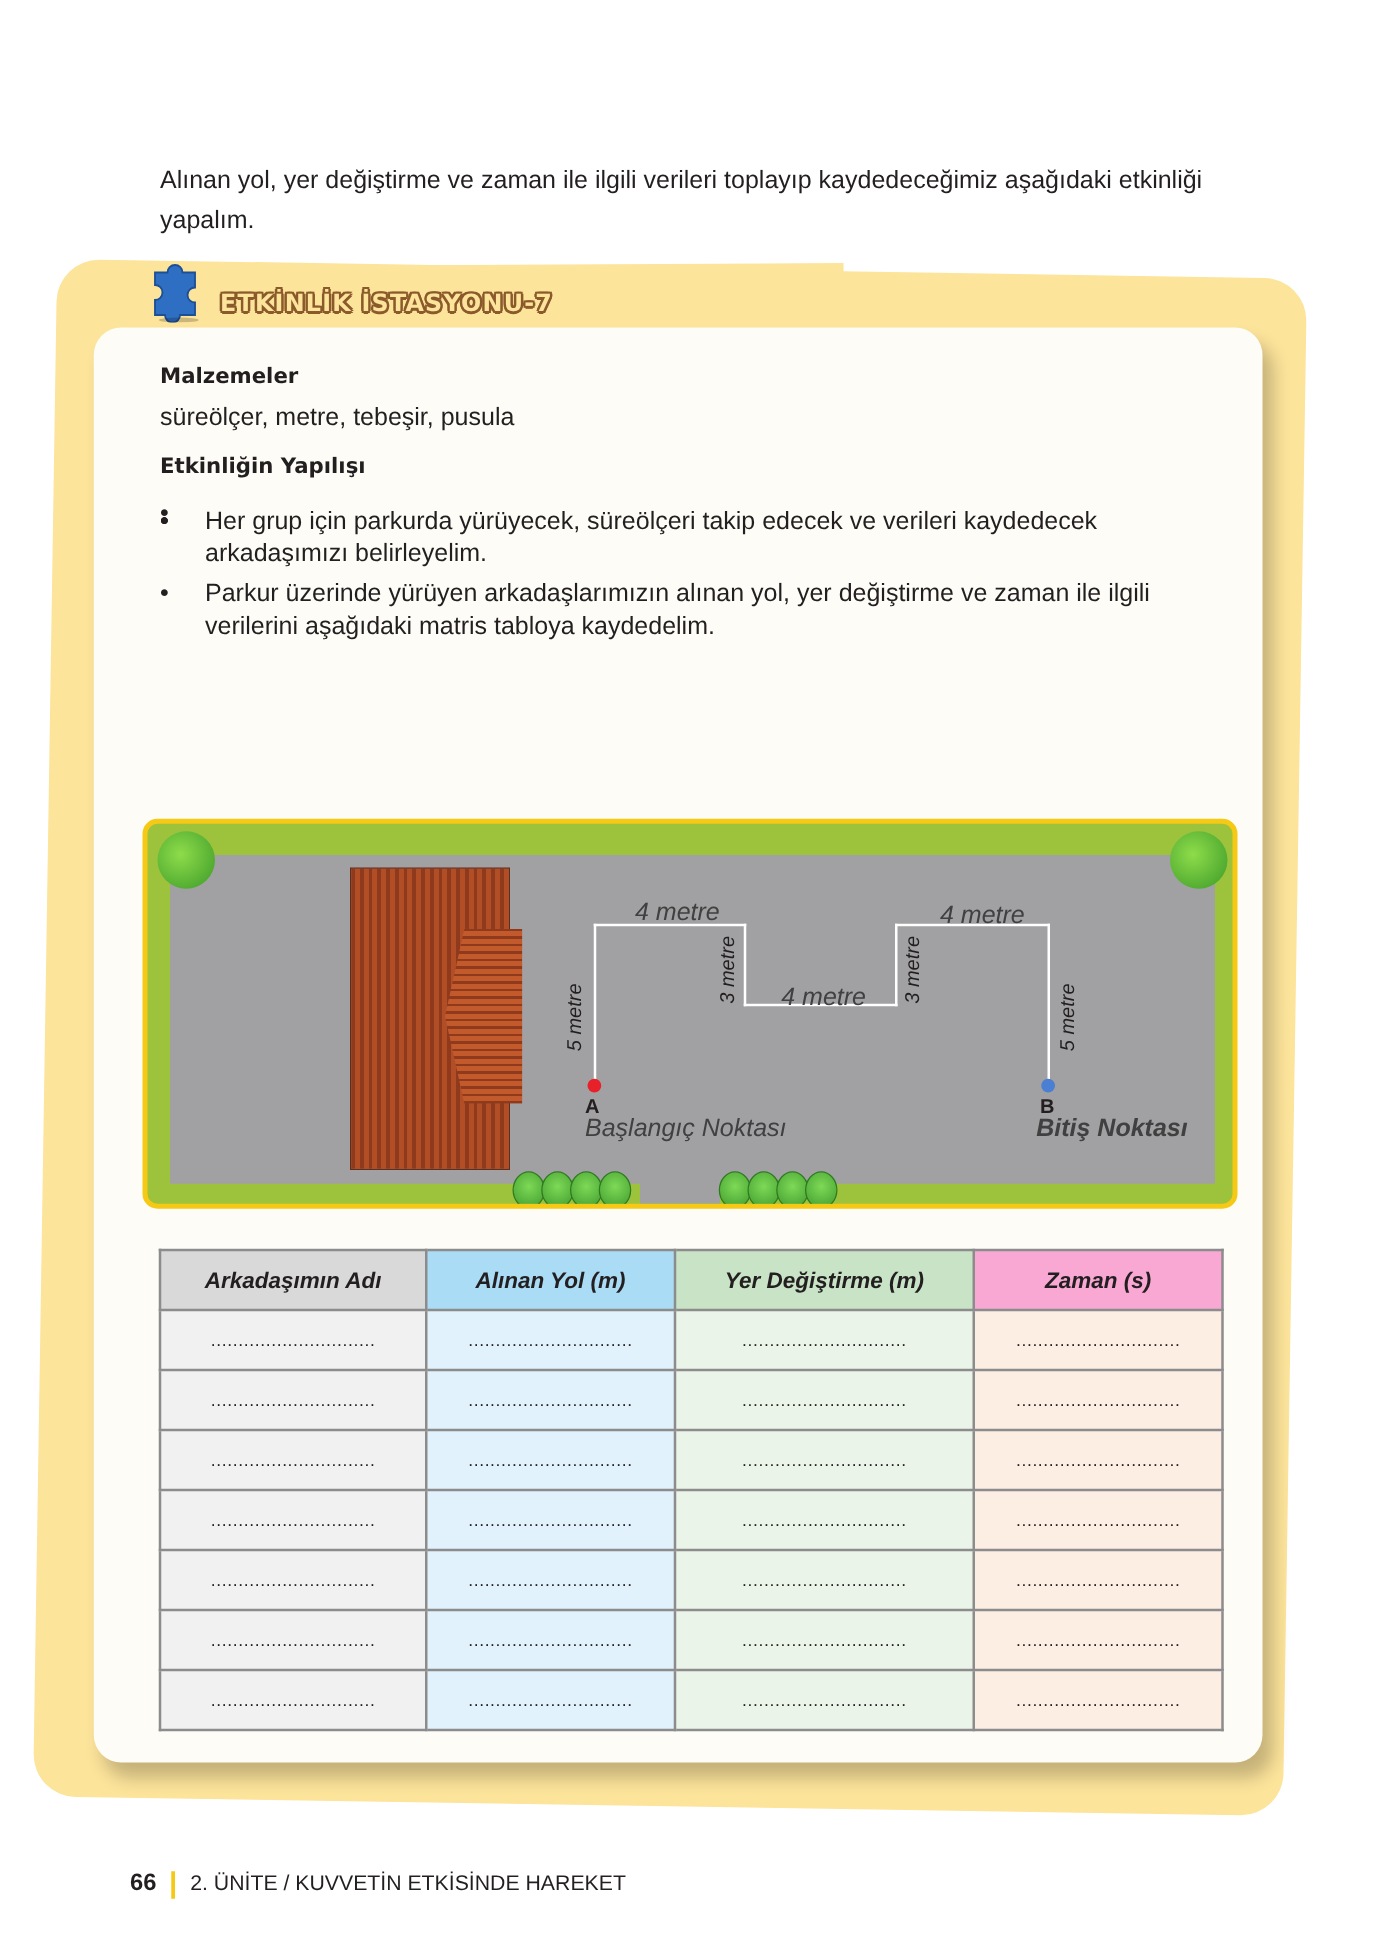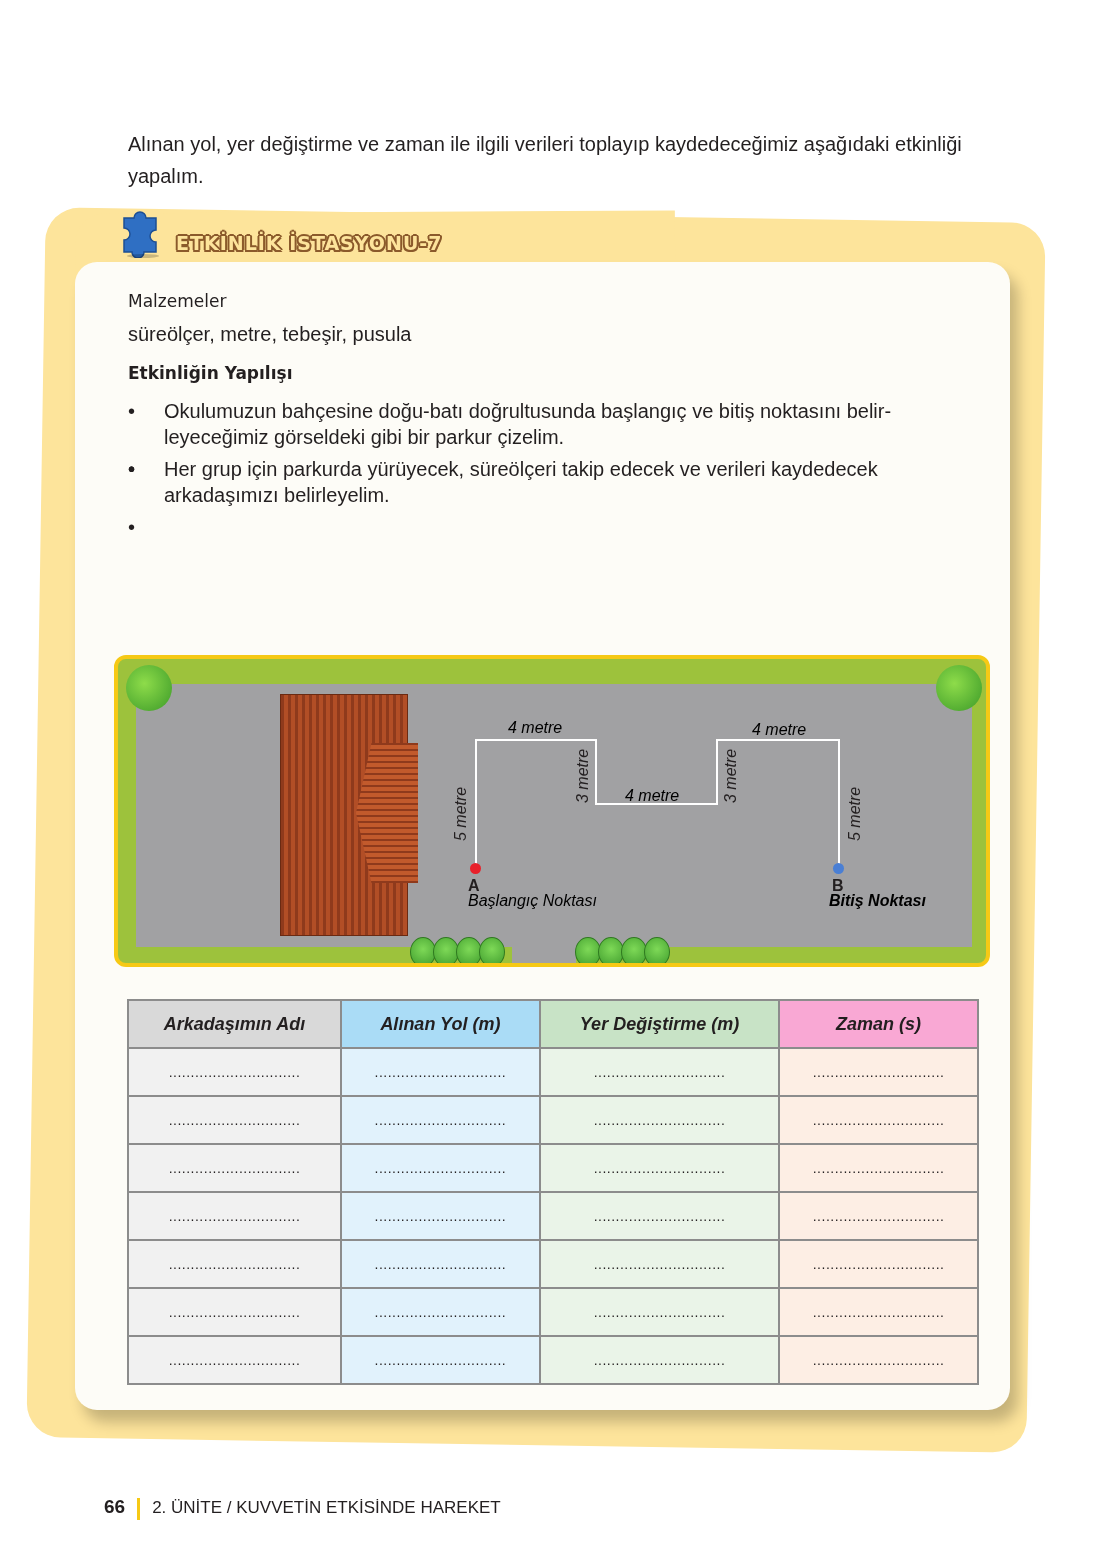--- a/index.html
+++ b/index.html
@@ -4,35 +4,35 @@
 <style>
   html,body{margin:0;padding:0;background:#ffffff;}
   body{width:1106px;height:1560px;position:relative;overflow:hidden;font-family:"Liberation Sans",sans-serif;color:#231f20;}
   .intro{position:absolute;left:128px;top:108px;width:860px;font-size:20px;line-height:32px;}
   .back-card{position:absolute;left:36px;top:215px;width:1000px;height:1230px;background:#fde49b;border-radius:34px;transform:rotate(0.9deg);transform-origin:center;}
   .back-card2{position:absolute;left:75px;top:212px;width:600px;height:60px;background:#fde49b;border-radius:30px 0 0 0;transform:rotate(-0.3deg);}
   .front-card{position:absolute;left:75px;top:262px;width:935px;height:1148px;background:#fdfcf7;border-radius:22px;box-shadow:8px 12px 14px rgba(0,0,0,0.22);}
   .puzzle{position:absolute;left:118px;top:200px;width:50px;height:58px;}
   .station-title{position:absolute;left:176px;top:232px;font-family:"DejaVu Sans",sans-serif;font-weight:bold;font-size:19px;letter-spacing:1px;color:#fde49b;
     text-shadow:-1.5px -1.5px 0 #8b5a2b,1.5px -1.5px 0 #8b5a2b,-1.5px 1.5px 0 #8b5a2b,1.5px 1.5px 0 #8b5a2b,0 2px 0 #8b5a2b,2px 0 0 #8b5a2b,-2px 0 0 #8b5a2b,0 -2px 0 #8b5a2b;}
-  .h-mat{position:absolute;left:128px;top:291px;font-family:"DejaVu Sans",sans-serif;font-weight:normal;font-size:17px;}
+  .h-mat{position:absolute;left:128px;top:291px;font-family:"DejaVu Sans",sans-serif;font-weight:bold;font-size:17px;}
   .mat-text{position:absolute;left:128px;top:323px;font-size:20px;}
   .h-proc{position:absolute;left:128px;top:363px;font-family:"DejaVu Sans",sans-serif;font-weight:bold;font-size:17px;}
   .steps{position:absolute;left:128px;top:398px;width:860px;margin:0;padding:0;list-style:none;font-size:20px;line-height:26px;}
   .steps li{position:relative;padding-left:36px;margin-bottom:6px;}
   .steps li .bullet{position:absolute;left:0;top:0;}
   .map{position:absolute;left:114px;top:655px;width:876px;height:312px;border:4px solid #f6c915;border-radius:12px;background:#9dc23c;overflow:hidden;box-sizing:border-box;}
   .map .yard{position:absolute;left:18px;top:25px;width:836px;height:263px;background:#a1a1a3;}
   .map .gap{position:absolute;left:394px;top:270px;width:64px;height:34px;background:#a1a1a3;}
   .roof{position:absolute;left:162px;top:35px;width:126px;height:240px;background:repeating-linear-gradient(90deg,#8f3a1c 0 3px,#b24e26 3px 7px);border:1px solid #6b2a12;}
   .roof2{position:absolute;left:238px;top:84px;width:62px;height:140px;background:repeating-linear-gradient(180deg,#8f3a1c 0 2px,#c25a2c 2px 6px);clip-path:polygon(25% 0,100% 0,100% 100%,25% 100%,0 50%);}
   .tree{position:absolute;width:46px;height:46px;border-radius:50%;background:radial-gradient(circle at 40% 40%,#8edc4a,#3b9a28);}
   .bush{position:absolute;top:278px;width:24px;height:28px;border-radius:50%;background:radial-gradient(circle at 50% 40%,#7ed957,#3e9b2c);border:1px solid #2f7a20;}
   .path{position:absolute;background:#fff;}
-  .lbl{position:absolute;font-style:italic;font-size:16px;color:#000000;white-space:nowrap;}
+  .lbl{position:absolute;font-style:italic;font-size:20px;color:#404040;white-space:nowrap;}
   .vlbl{position:absolute;font-style:italic;font-size:16px;color:#231f20;white-space:nowrap;transform:rotate(-90deg);transform-origin:left top;}
   .dot{position:absolute;width:11px;height:11px;border-radius:50%;}
   .pt-letter{position:absolute;font-weight:bold;font-size:16px;}
   table.matrix{position:absolute;left:127px;top:999px;width:852px;border-collapse:collapse;font-size:18px;}
   table.matrix th,table.matrix td{border:2px solid #8c8c8c;height:44px;text-align:center;}
   table.matrix th{font-style:italic;font-weight:bold;color:#231f20;}
   table.matrix td{font-size:14px;letter-spacing:0.5px;color:#231f20;}
   .footer{position:absolute;left:104px;top:1496px;font-size:17px;}
   .footer .num{font-weight:bold;font-size:19px;}
   .footer .sep{display:inline-block;width:3px;height:22px;background:#f6c915;vertical-align:middle;margin:0 12px;}
@@ -50,25 +50,25 @@
   <path d="M6 18 h10 a6 6 0 1 1 12 0 h10 v12 a6 6 0 1 0 0 12 v10 h-12 a6 6 0 1 1 -12 0 h-8 v-12 a6 6 0 1 0 0 -12 z" fill="#2f6fc3" stroke="#1d4f94" stroke-width="1.5"></path>
   <ellipse cx="25" cy="56" rx="16" ry="2" fill="rgba(0,0,0,0.2)"></ellipse>
 </svg>
 <div class="station-title">ETKİNLİK İSTASYONU-7</div>
 
 <div class="h-mat">Malzemeler</div>
 <div class="mat-text">süreölçer, metre, tebeşir, pusula</div>
 <div class="h-proc">Etkinliğin Yapılışı</div>
 
 <ul class="steps">
-  <li><span class="bullet">•</span><span>Okulumuzun bahçesine doğu-batı doğrultusunda başlangıç ve bitiş noktasını belir-leyeceğimiz görseldeki gibi bir parkur çizelim.</span></li>
+  <li><span class="bullet">•</span></li>
   <li><span class="bullet">•</span></li>
   <li><span class="bullet">•</span></li>
   <li><span class="bullet">•</span><span>Her grup için parkurda yürüyecek, süreölçeri takip edecek ve verileri kaydedecek arkadaşımızı belirleyelim.</span></li>
-  <li><span class="bullet">•</span></li>
+  <li><span class="bullet">•</span><span>Parkur üzerinde yürüyen arkadaşlarımızın alınan yol, yer değiştirme ve zaman ile ilgili verilerini aşağıdaki matris tabloya kaydedelim.</span></li>
 </ul>
 
 <div class="map">
   <div class="yard"></div>
   <div class="gap"></div>
   <div class="roof"></div>
   <div class="roof2"></div>
   <div class="tree" style="left:8px;top:6px;"></div>
   <div class="tree" style="left:818px;top:6px;"></div>
   <div class="bush" style="left:292px;"></div>

